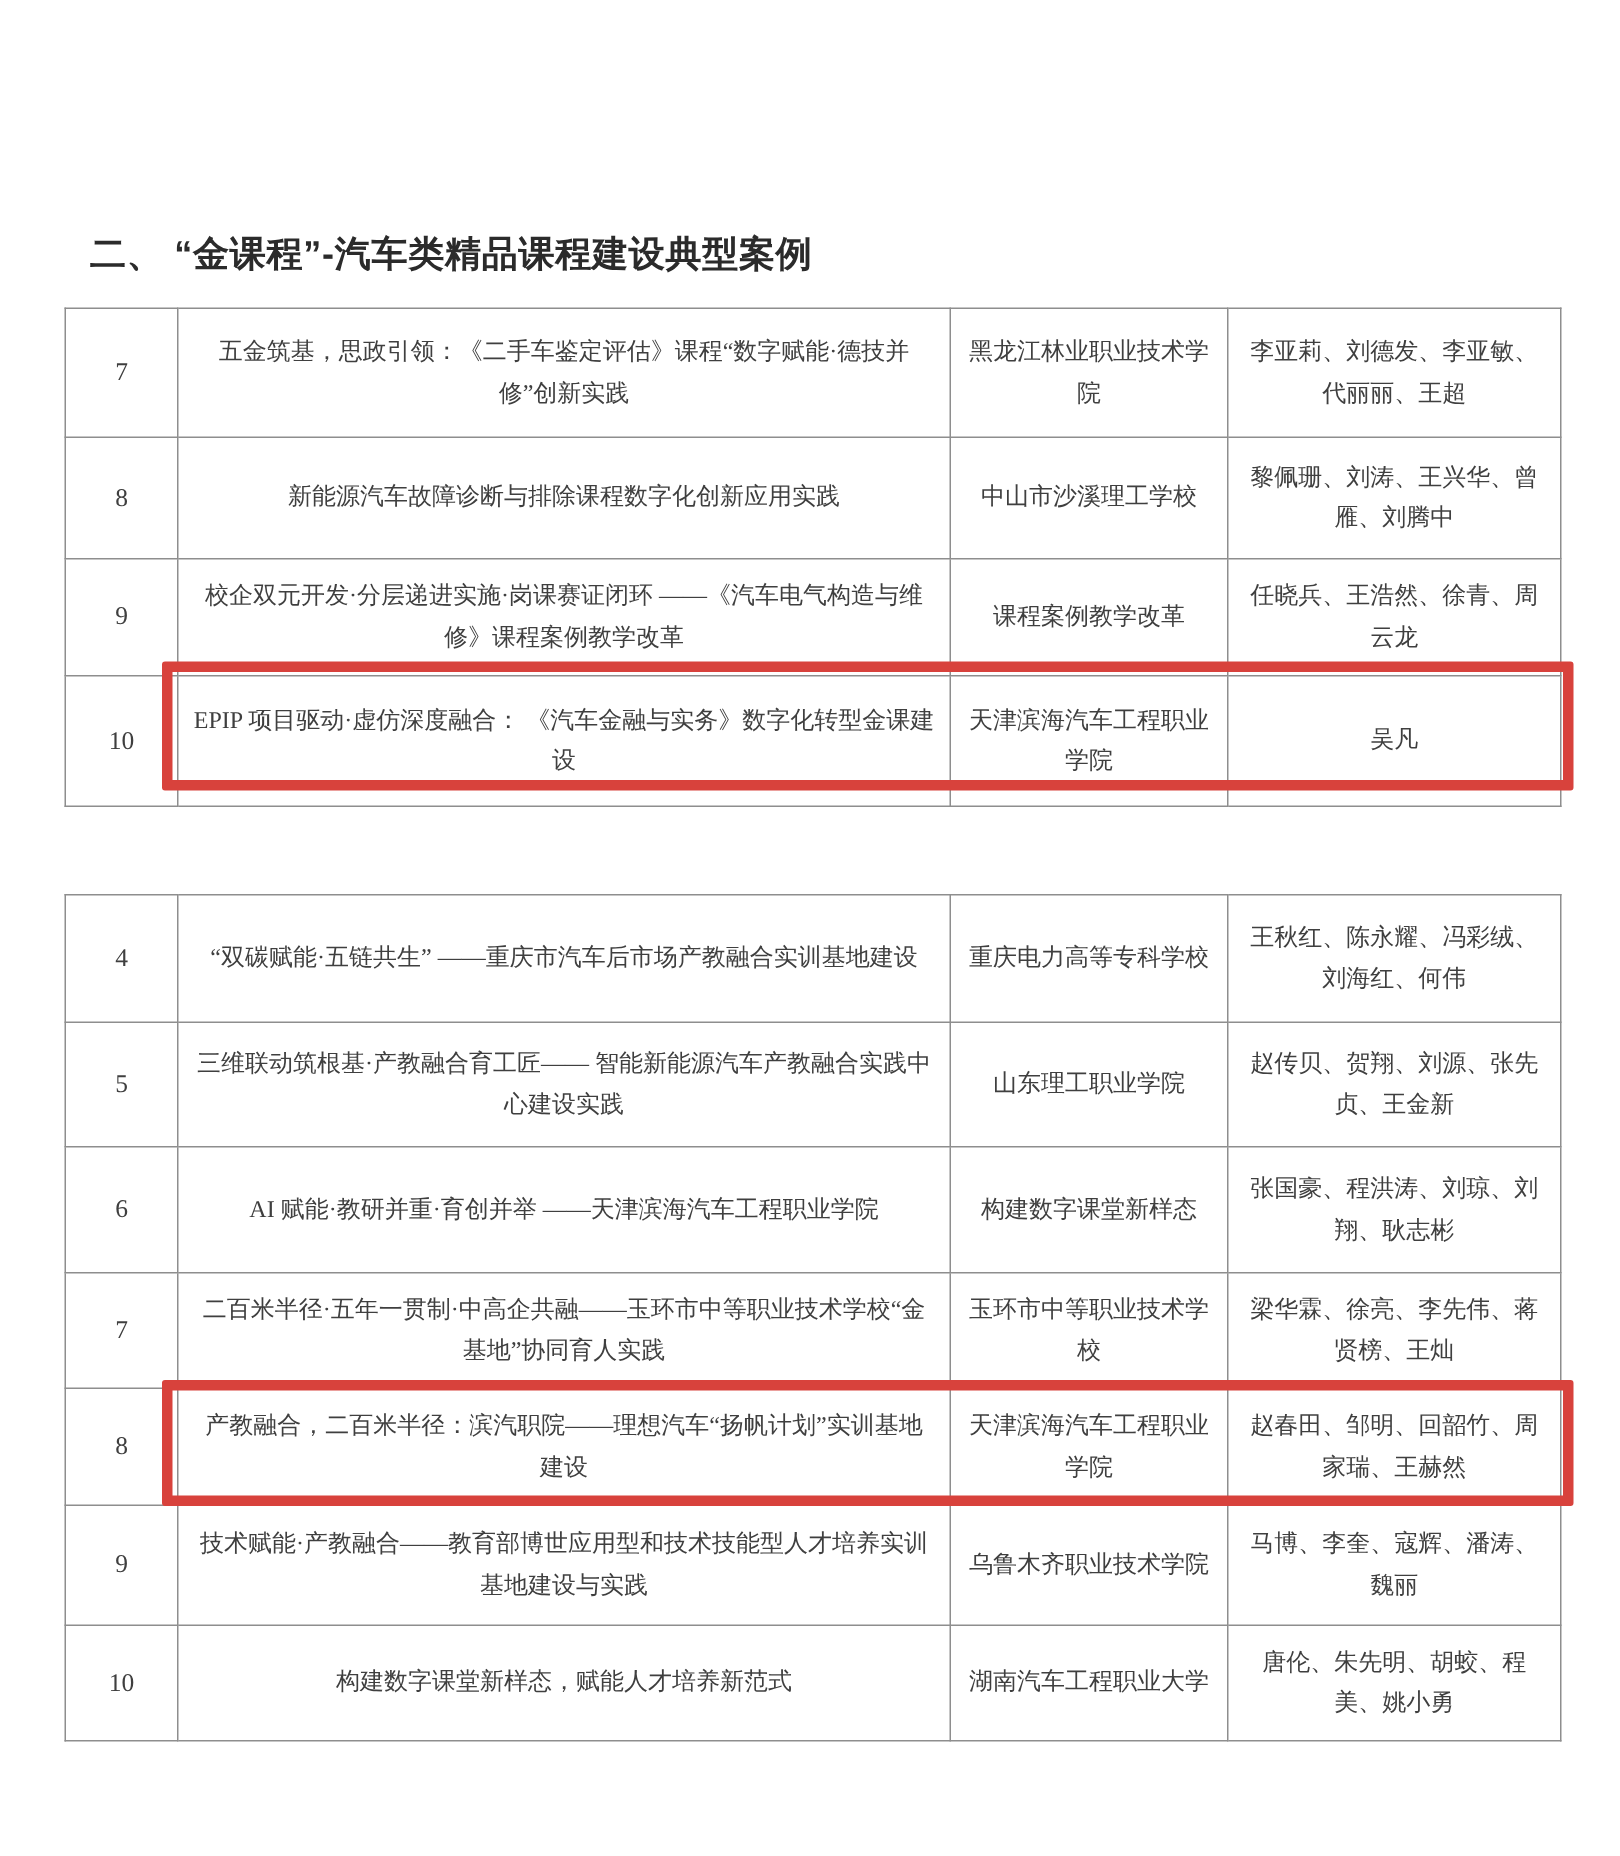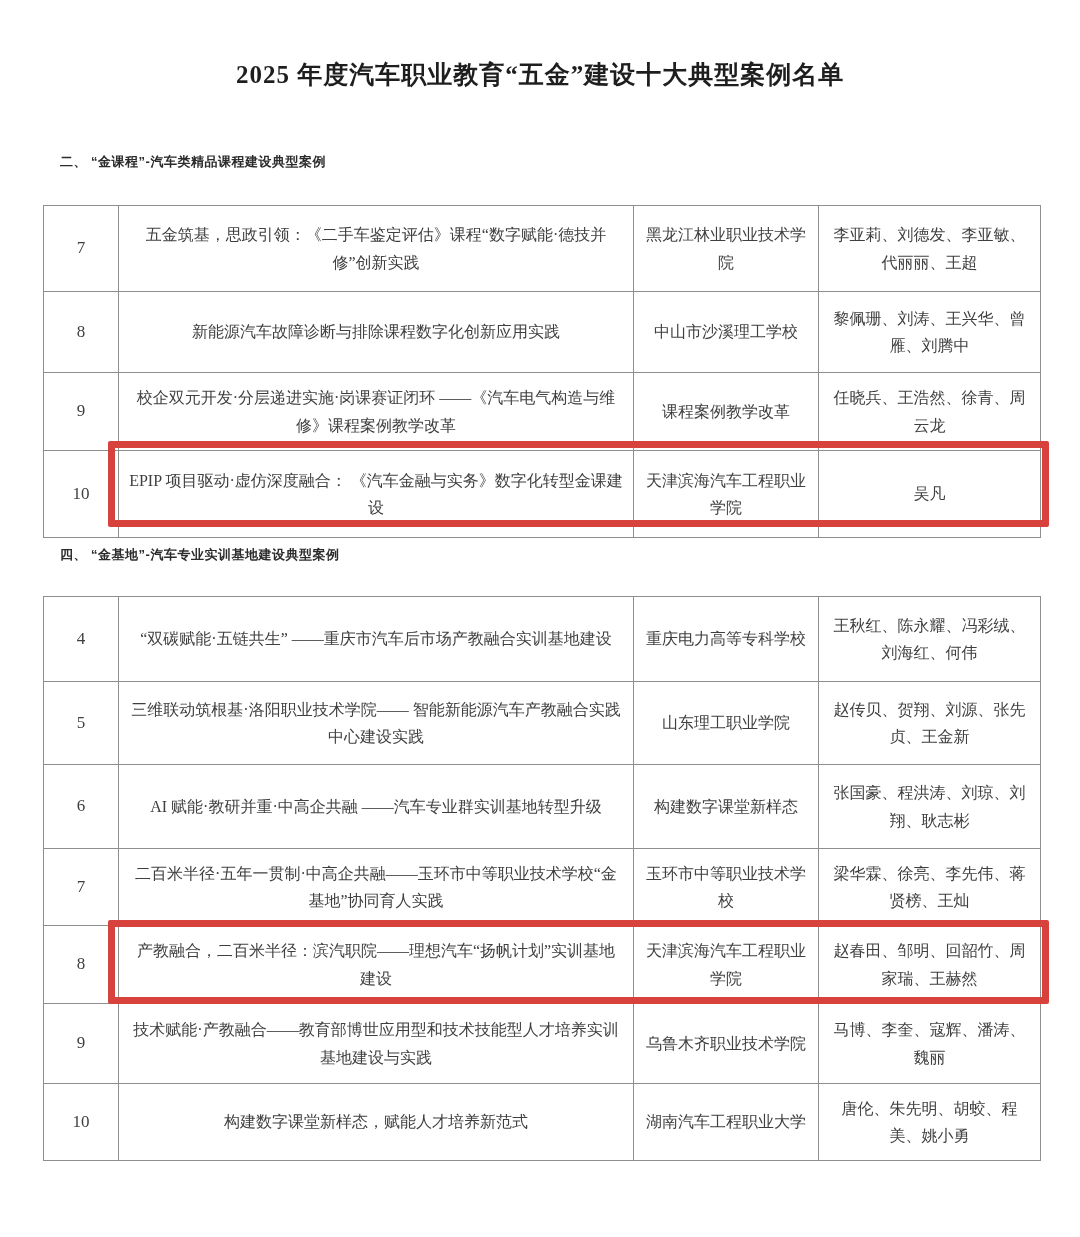--- a/index.html
+++ b/index.html
@@ -20,21 +20,21 @@
     right: 0;
     text-align: center;
     font-size: 25px;
     font-weight: bold;
     letter-spacing: 1px;
     color: #1e1e1e;
   }
   .sec-heading {
     position: absolute;
     left: 60px;
-    font-size: 13px;
+    font-size: 24px;
     font-weight: bold;
     color: #2b2b2b;
     font-family: "Liberation Sans", "DejaVu Sans", sans-serif;
     letter-spacing: 0.5px;
   }
   #sec1-heading { top: 153px; }
   #sec2-heading { top: 546px; }
 
   table.cases {
     position: absolute;
@@ -71,21 +71,20 @@
     background: transparent;
   }
   #hl-course-10 { left: 108px; top: 441px; width: 941px; height: 86px; }
   #hl-base-8    { left: 108px; top: 920px; width: 941px; height: 84px; }
 </style>
 </head>
 <body>
 
 <div class="page">
 
-  <div class="doc-title">2025 年度汽车职业教育“五金”建设十大典型案例名单</div>
 
   <div class="sec-heading" id="sec1-heading">二、 “金课程”-汽车类精品课程建设典型案例</div>
 
   <table class="cases" id="table-course">
     <colgroup>
         <col style="width:75px">
         <col style="width:515px">
         <col style="width:185px">
         <col style="width:222px">
       </colgroup>
@@ -110,45 +109,44 @@
       </tr>
       <tr class="h87">
         <td class="num">10</td>
         <td>EPIP 项目驱动·虚仿深度融合： 《汽车金融与实务》数字化转型金课建设</td>
         <td>天津滨海汽车工程职业学院</td>
         <td>吴凡</td>
       </tr>
     </tbody>
   </table>
 
-  <div class="sec-heading" id="sec2-heading">四、 “金基地”-汽车专业实训基地建设典型案例</div>
 
   <table class="cases" id="table-base">
     <colgroup>
         <col style="width:75px">
         <col style="width:515px">
         <col style="width:185px">
         <col style="width:222px">
       </colgroup>
     <tbody>
       <tr class="h85">
         <td class="num">4</td>
         <td>“双碳赋能·五链共生” ——重庆市汽车后市场产教融合实训基地建设</td>
         <td>重庆电力高等专科学校</td>
         <td>王秋红、陈永耀、冯彩绒、刘海红、何伟</td>
       </tr>
       <tr class="h83">
         <td class="num">5</td>
-        <td>三维联动筑根基·洛阳职业技术学院—— 智能新能源汽车产教融合实践中心建设实践</td>
+        <td>三维联动筑根基·产教融合育工匠—— 智能新能源汽车产教融合实践中心建设实践</td>
         <td>山东理工职业学院</td>
         <td>赵传贝、贺翔、刘源、张先贞、王金新</td>
       </tr>
       <tr class="h84">
         <td class="num">6</td>
-        <td>AI 赋能·教研并重·中高企共融 ——汽车专业群实训基地转型升级</td>
+        <td>AI 赋能·教研并重·育创并举 ——天津滨海汽车工程职业学院</td>
         <td>构建数字课堂新样态</td>
         <td>张国豪、程洪涛、刘琼、刘翔、耿志彬</td>
       </tr>
       <tr class="h77">
         <td class="num">7</td>
         <td>二百米半径·五年一贯制·中高企共融——玉环市中等职业技术学校“金基地”协同育人实践</td>
         <td>玉环市中等职业技术学校</td>
         <td>梁华霖、徐亮、李先伟、蒋贤榜、王灿</td>
       </tr>
       <tr class="h78">

